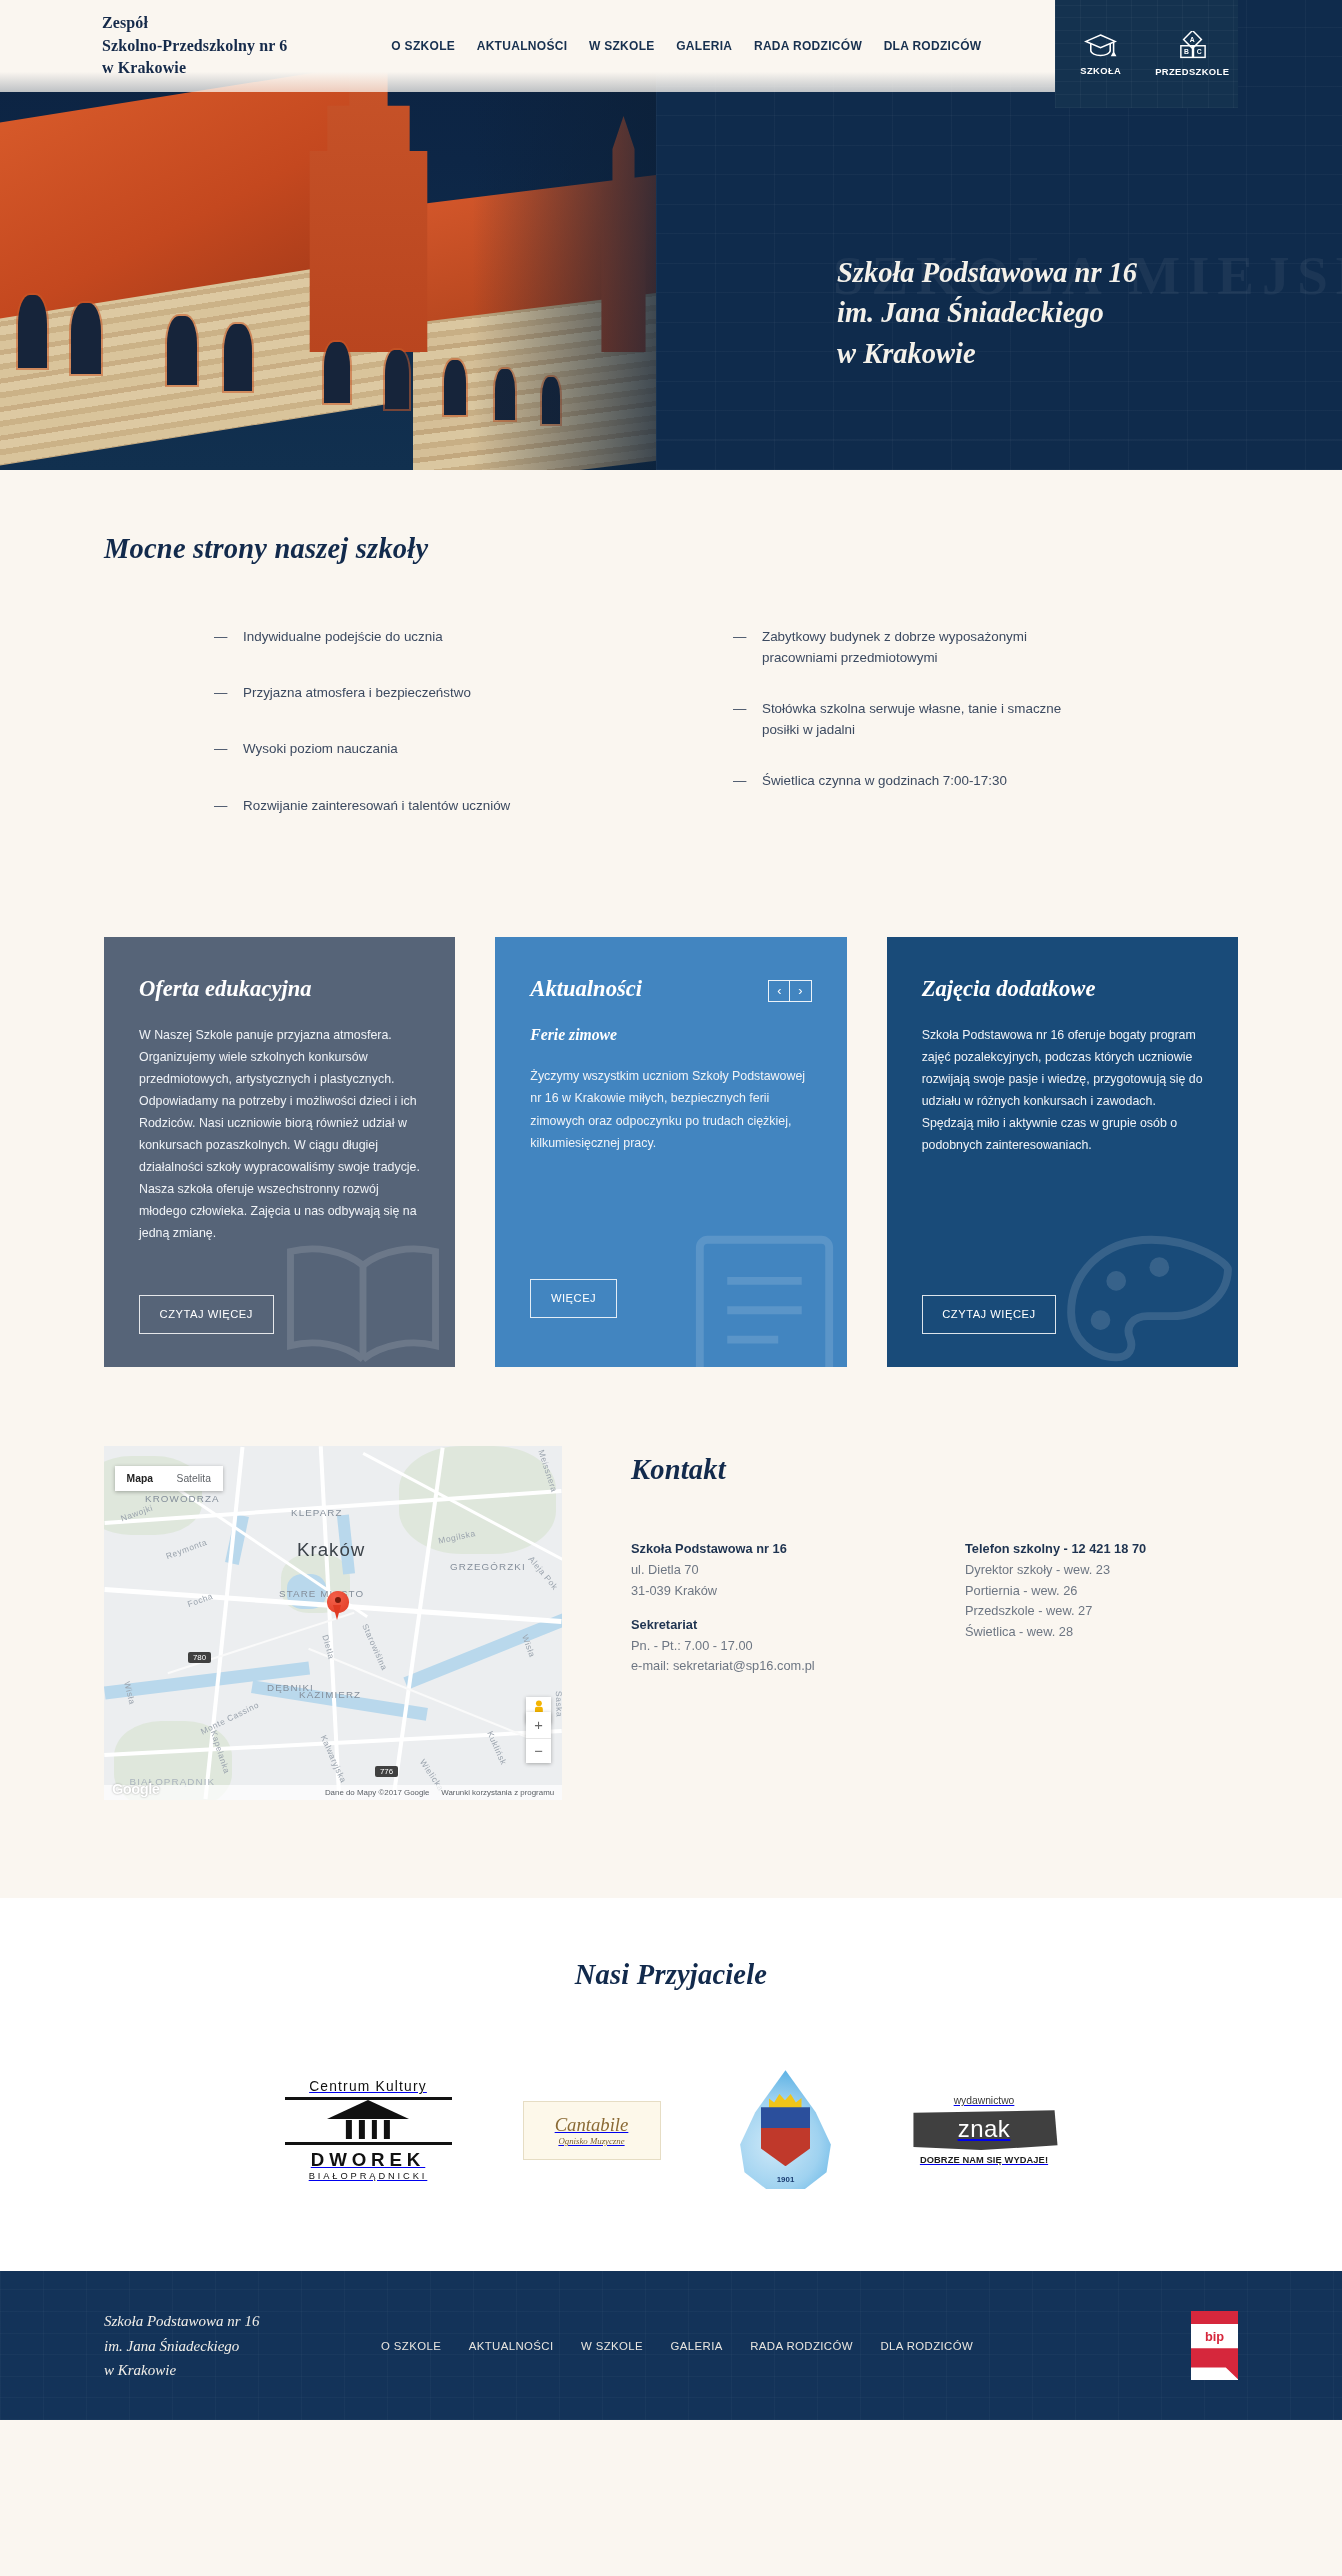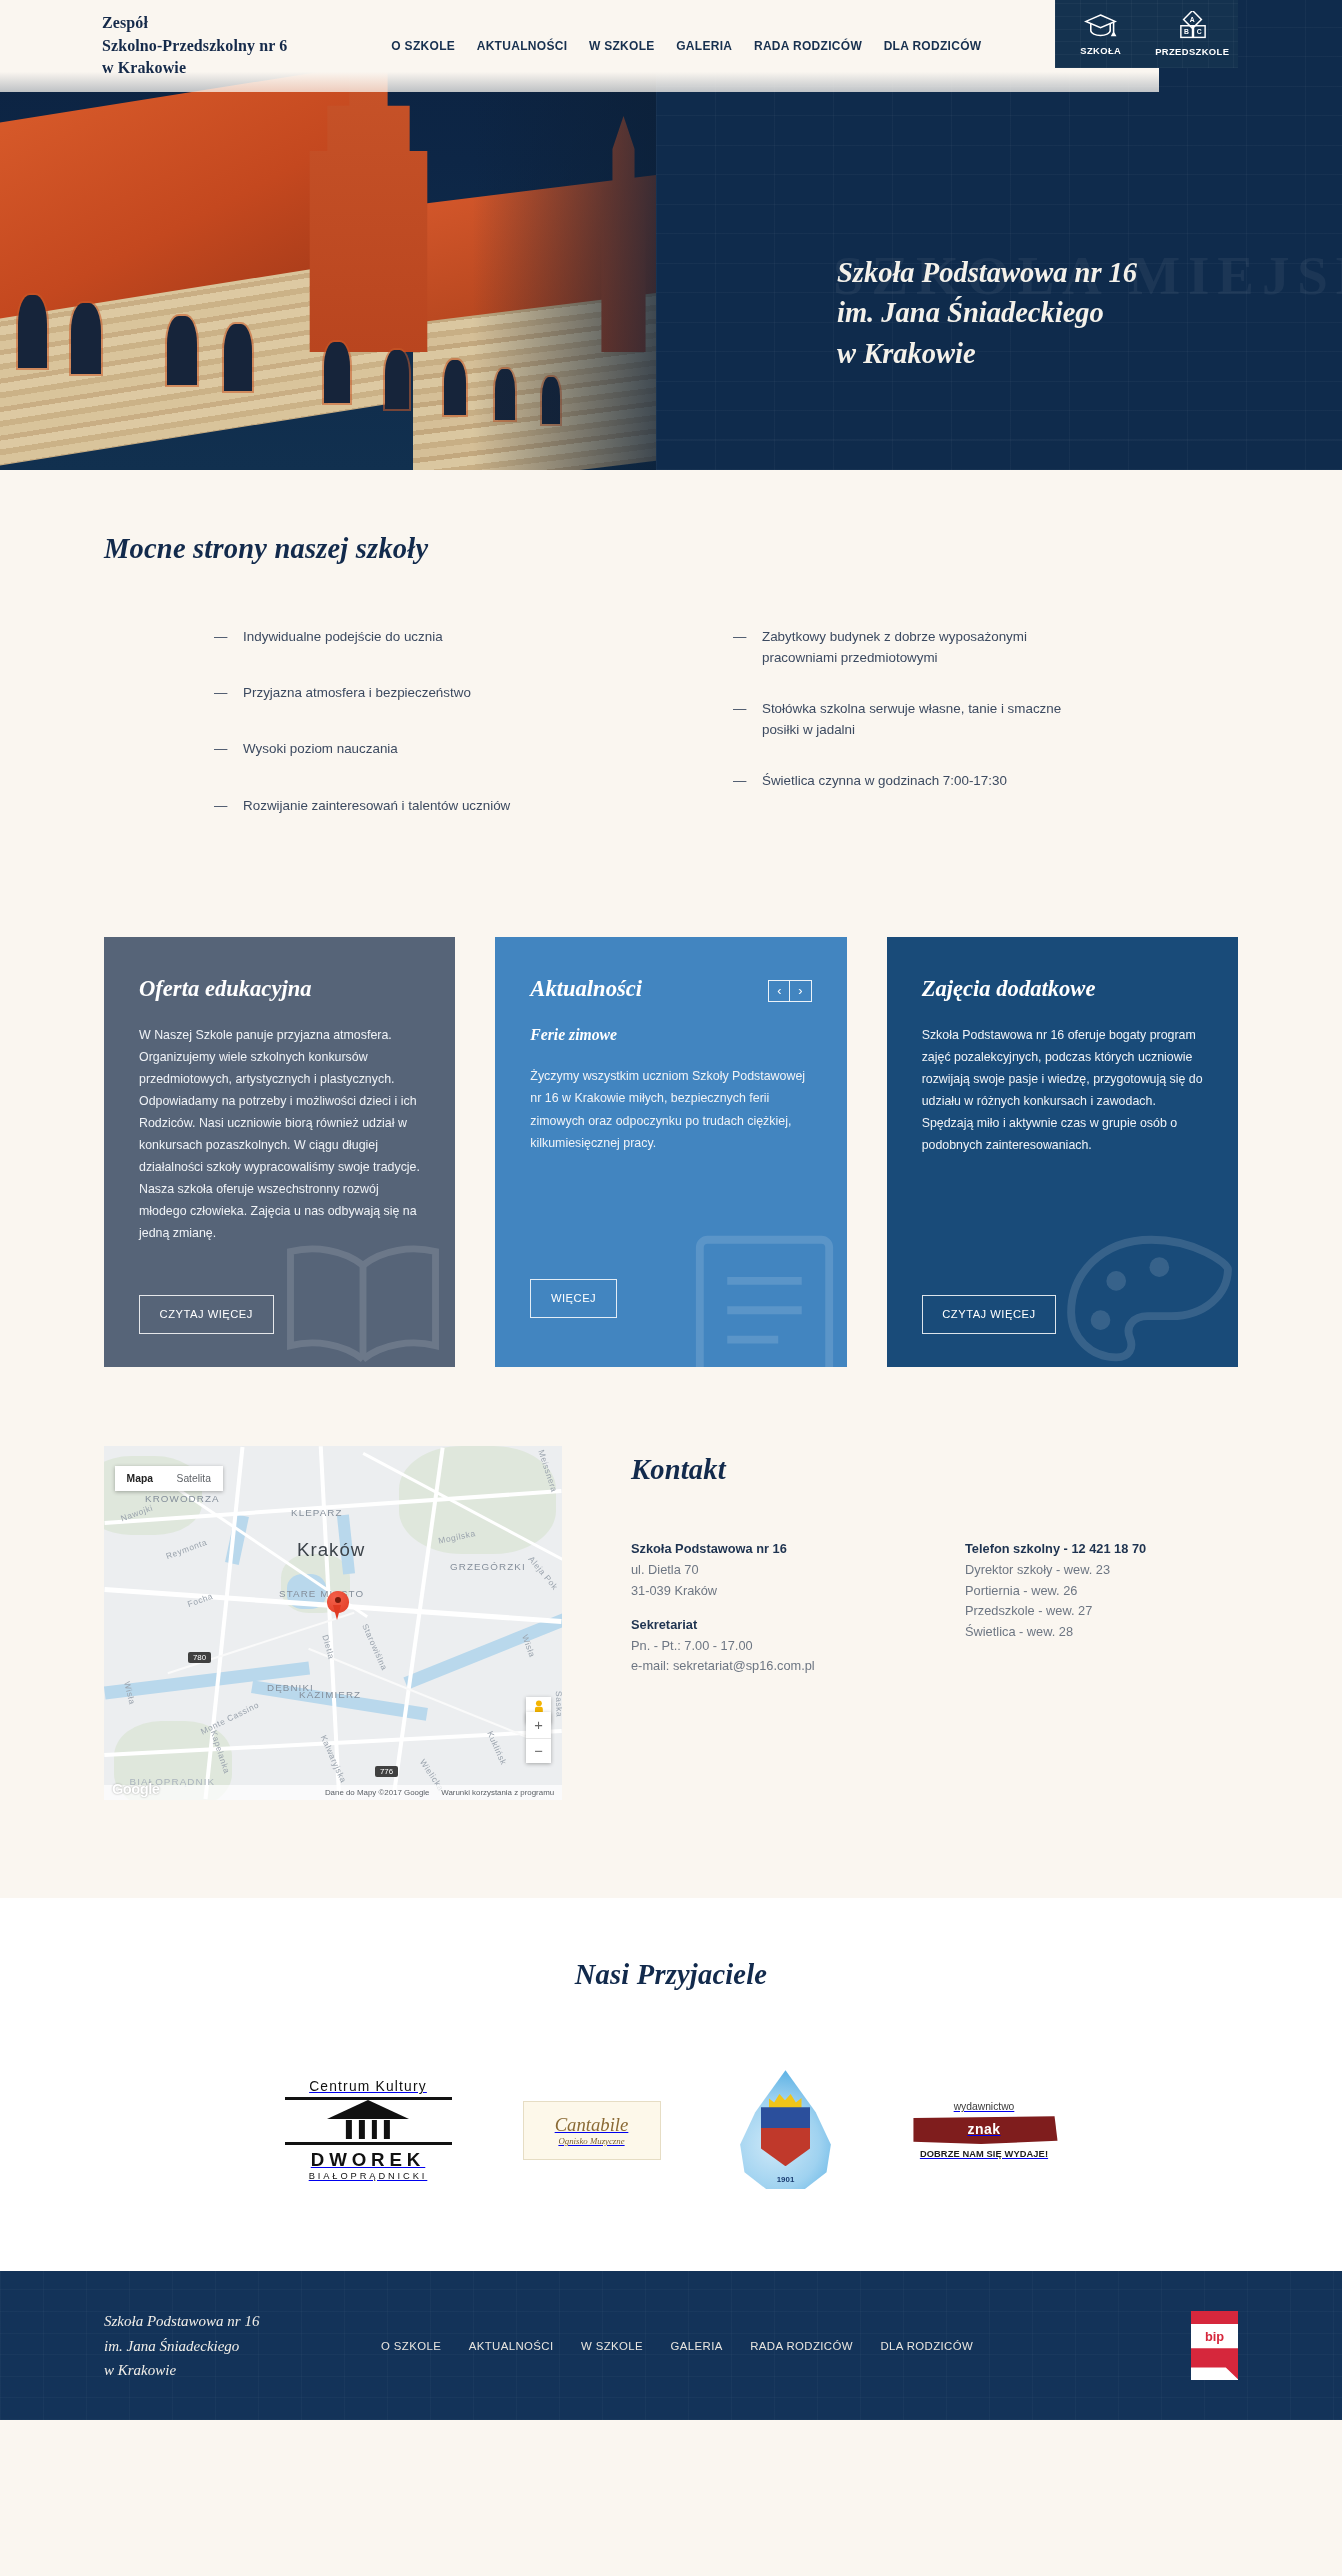--- a/index.html
+++ b/index.html
@@ -39,21 +39,21 @@
     margin-left: 104px;
     align-self: center;
     display: flex; gap: 21.6px;
   }
   .topnav a {
     font-size: 12px; font-weight: bold; letter-spacing: 0.3px;
     color: #17304f; text-decoration: none; white-space: nowrap;
   }
   .header-icons {
     position: absolute; right: 104px; top: 0;
-    width: 183px; height: 68px;
+    width: 183px; height: 108px;
     background: #14324f;
     display: flex;
   }
   .header-icons::before{
     content:""; position:absolute; inset:0;
     background:
       repeating-linear-gradient(0deg, rgba(255,255,255,.035) 0 1px, transparent 1px 12.8px),
       repeating-linear-gradient(90deg, rgba(255,255,255,.035) 0 1px, transparent 1px 25.5px);
     pointer-events:none;
   }
@@ -331,21 +331,21 @@
     position:absolute;left:37px;top:21.6px;width:33px;height:17.7px;background:#f0c419;
     clip-path: polygon(0 100%,0 35%,17% 60%,33% 12%,50% 48%,67% 12%,83% 60%,100% 35%,100% 100%);
   }
   .lg-drop .yr{
     position:absolute;left:0;right:0;bottom:5.9px;text-align:center;font-size:7.9px;color:#1b3d72;font-weight:bold;
   }
   
   .lg-znak{ width:147px;text-align:center; }
   .lg-znak .w{font-size:10.3px;color:#3a3a3a;margin-bottom:3.9px;}
   .lg-znak .box{
-    background:#7f1d1d;color:#fff;font-weight:bold;font-size:14px;
+    background:#404040;color:#fff;font-weight:normal;font-size:24px;
     padding:4.9px 0 6.9px;letter-spacing:0.5px;
     clip-path: polygon(2% 6%,98% 0,100% 88%,48% 100%,2% 92%);
   }
   .lg-znak .s{font-size:9.3px;color:#1c1c1c;font-weight:bold;margin-top:4.9px;letter-spacing:0.1px;}
 
   
   .footer{
     position:relative; height:149px; background:#133359; overflow:hidden;
   }
   .footer::before{

